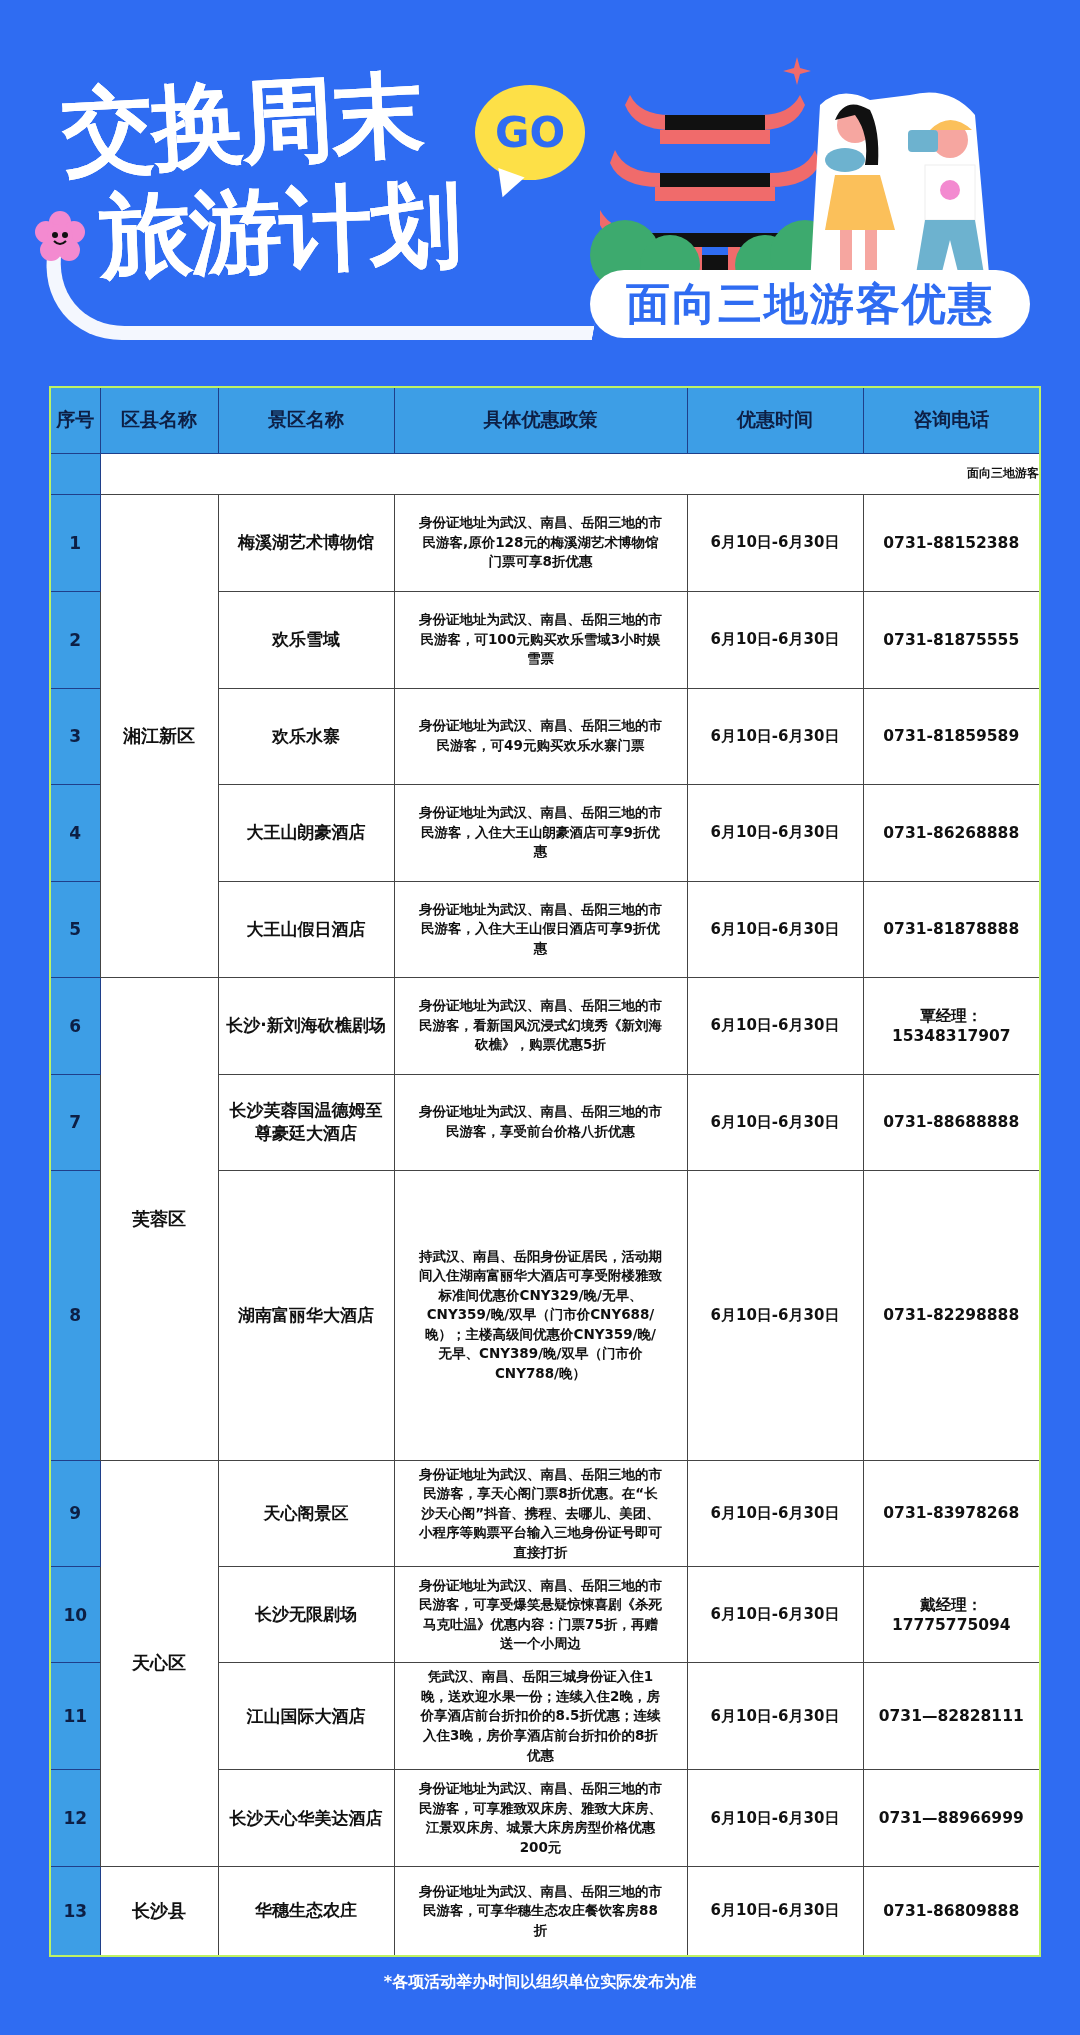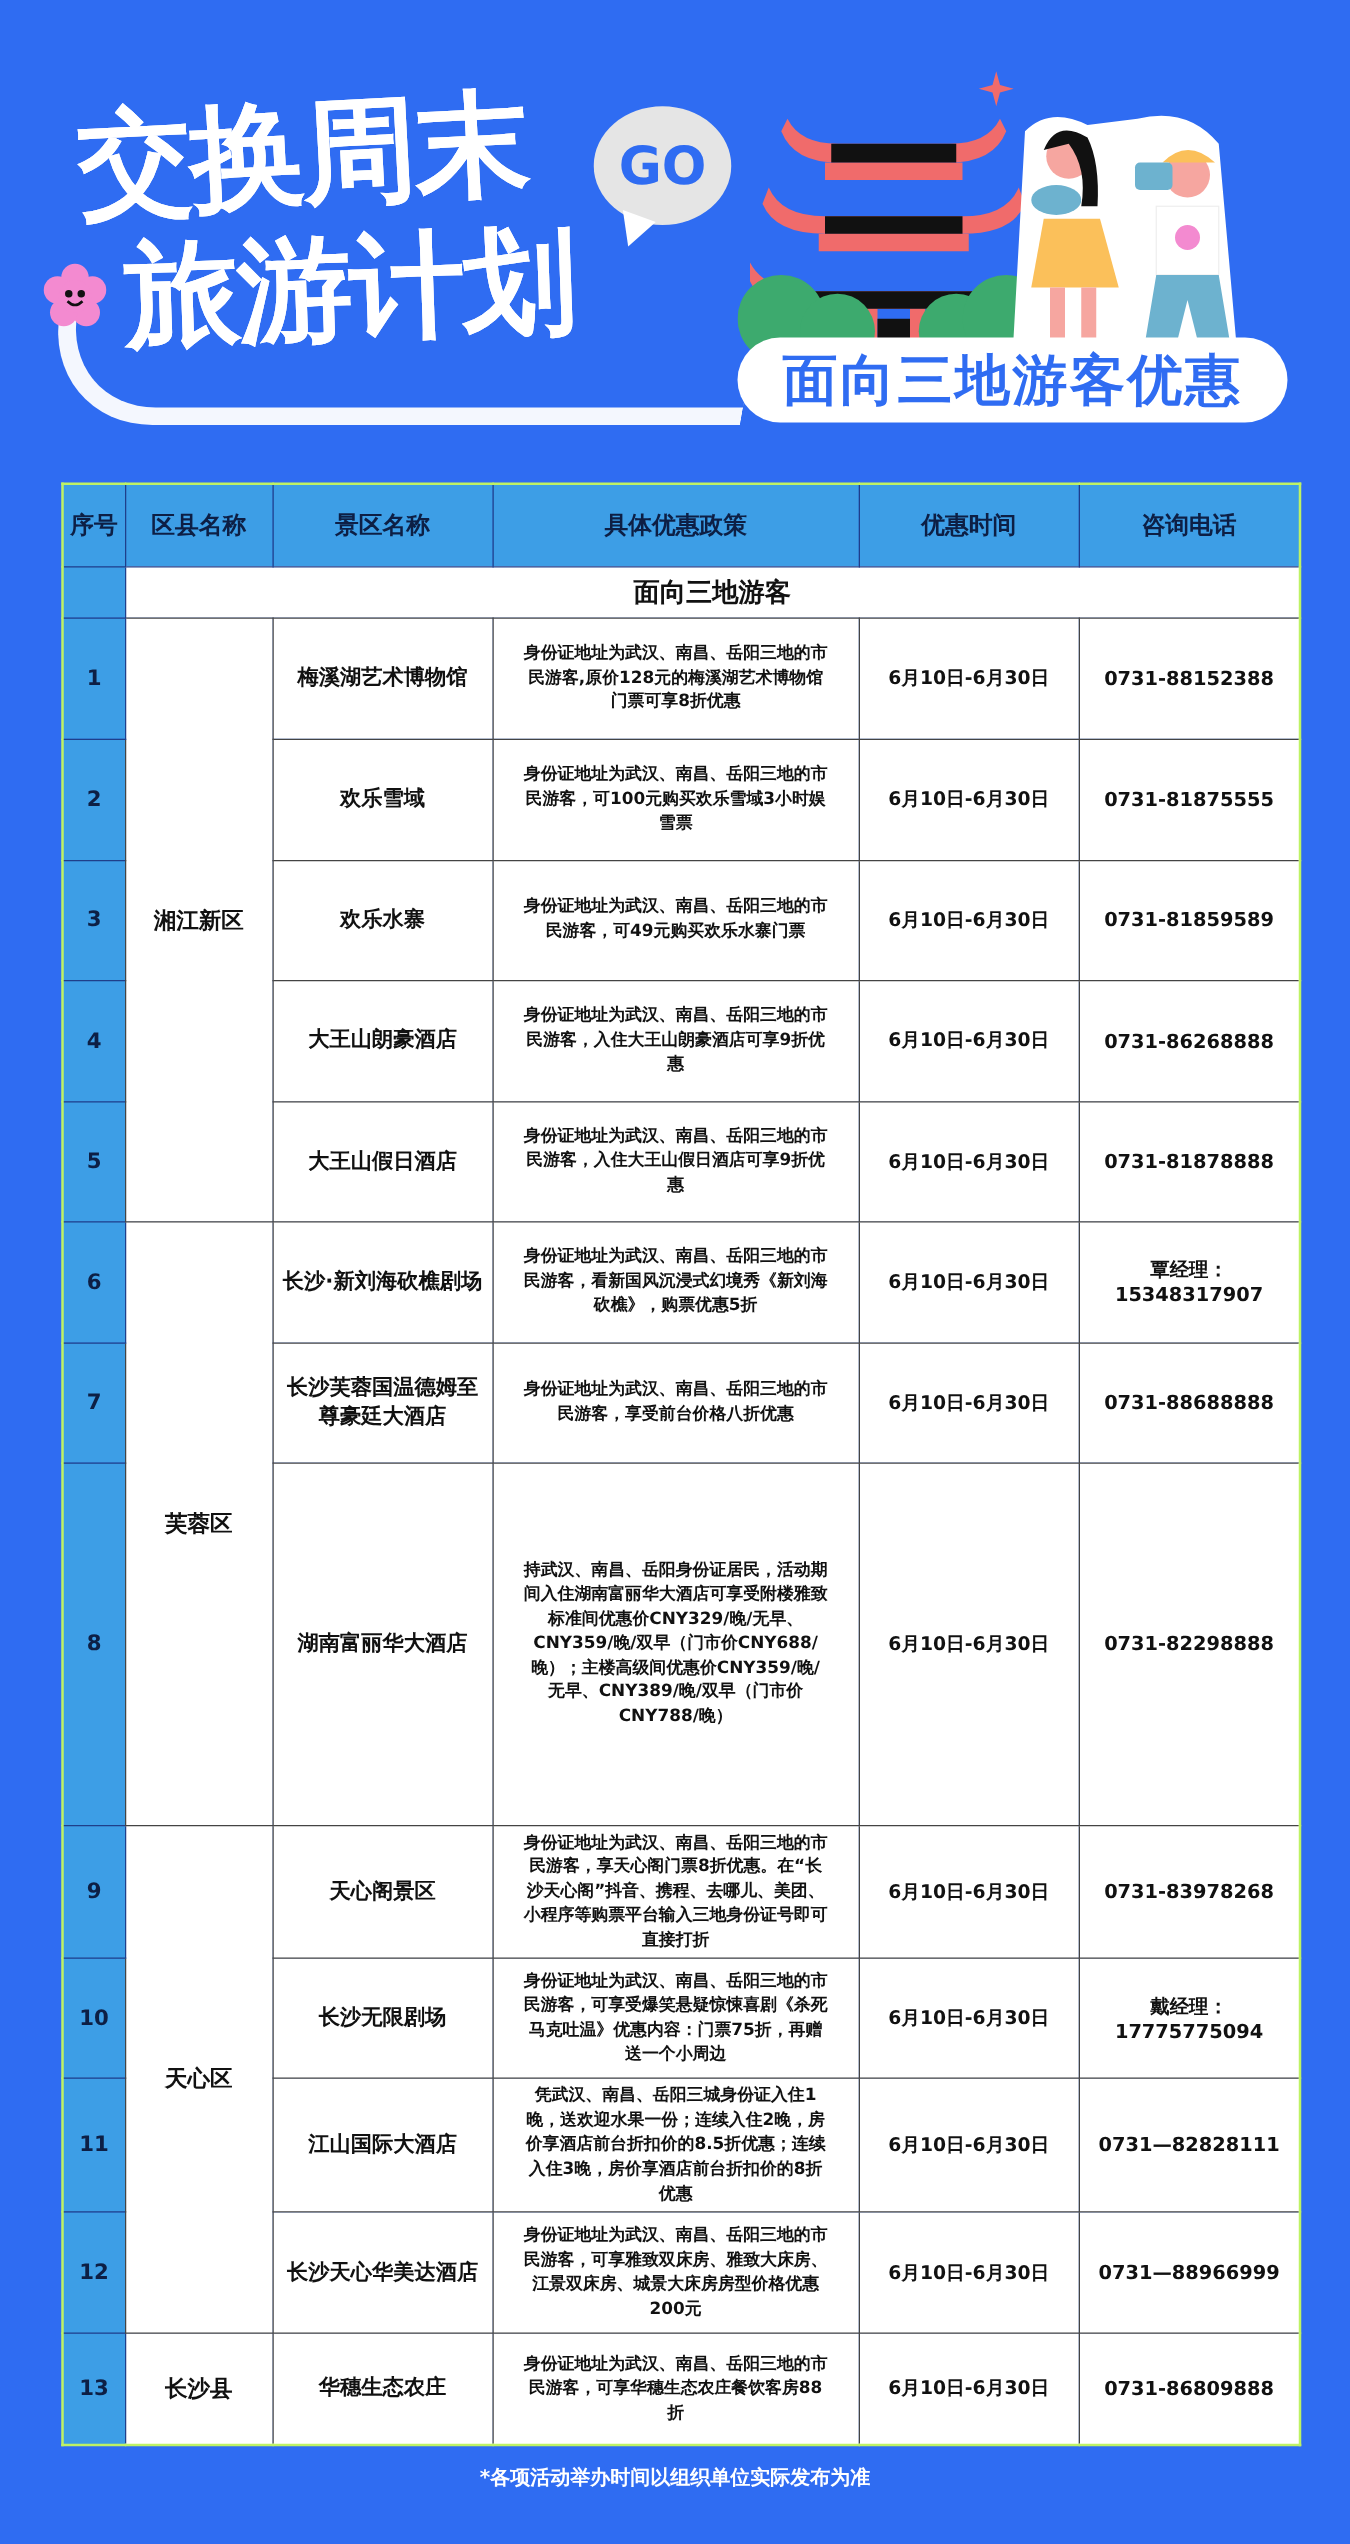--- a/index.html
+++ b/index.html
@@ -14,21 +14,21 @@
   .banner { position: absolute; left: 0; top: 0; width: 1080px; height: 380px; }
   .title-line {
     position: absolute; color: #fff; font-weight: bold;
     font-size: 92px; letter-spacing: -2px; line-height: 1;
     text-shadow: 0 0 0 #fff;
   }
   .title-line.l1 { left: 62px; top: 78px; transform: rotate(-3deg); }
   .title-line.l2 { left: 100px; top: 185px; transform: rotate(-2deg); }
   .go-bubble {
     position: absolute; left: 475px; top: 85px; width: 110px; height: 95px;
-    background: #e5e5e5; border-radius: 50%;
+    background: #fde047; border-radius: 50%;
     display: flex; align-items: center; justify-content: center;
     color: #2f6cf2; font-weight: bold; font-size: 42px; font-family: "DejaVu Sans", sans-serif;
   }
   .go-bubble::after {
     content: ""; position: absolute; left: 18px; bottom: -18px;
     border-left: 14px solid transparent; border-right: 14px solid transparent;
     border-top: 26px solid #fff; transform: rotate(20deg);
   }
   .swoosh {
     position: absolute; left: 40px; top: 250px; width: 560px; height: 90px;
@@ -62,21 +62,21 @@
   }
   .tbl th {
     background: #3d9ee6; color: #0d1f45; font-size: 19px; height: 66px;
     border-color: #1f3f8a;
   }
   .tbl td.idx {
     background: #3d9ee6; color: #0d1f45; font-size: 17px;
     border-color: #1f3f8a;
   }
   .tbl td { background: #fff; }
-  .tbl td.section { font-size: 21px; height: 41px; }
+  .tbl td.section { font-size: 12px; height: 41px; text-align: right; }
   .tbl td.district { font-size: 18px; }
   .tbl td.spot { font-size: 17px; padding: 0 6px; line-height: 1.35; }
   .tbl td.policy { font-size: 13.5px; padding: 4px 24px; line-height: 1.45; }
   .tbl td.period { font-size: 15px; margin-top: 24px; }
   .tbl td.phone { font-size: 15.5px; padding: 0 4px; }
 
   .footer-note {
     position: absolute; left: 0; top: 1972px; width: 1080px; text-align: center;
     color: #ffffff; font-size: 16px; font-weight: bold;
   }

